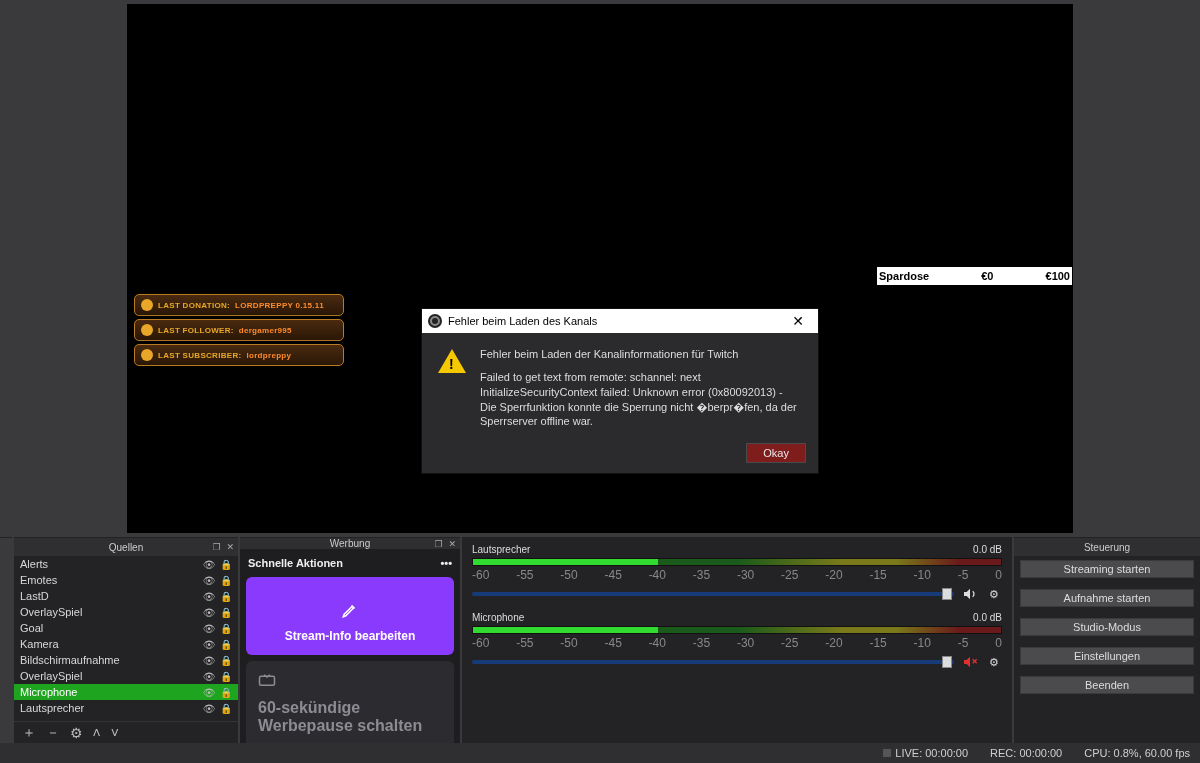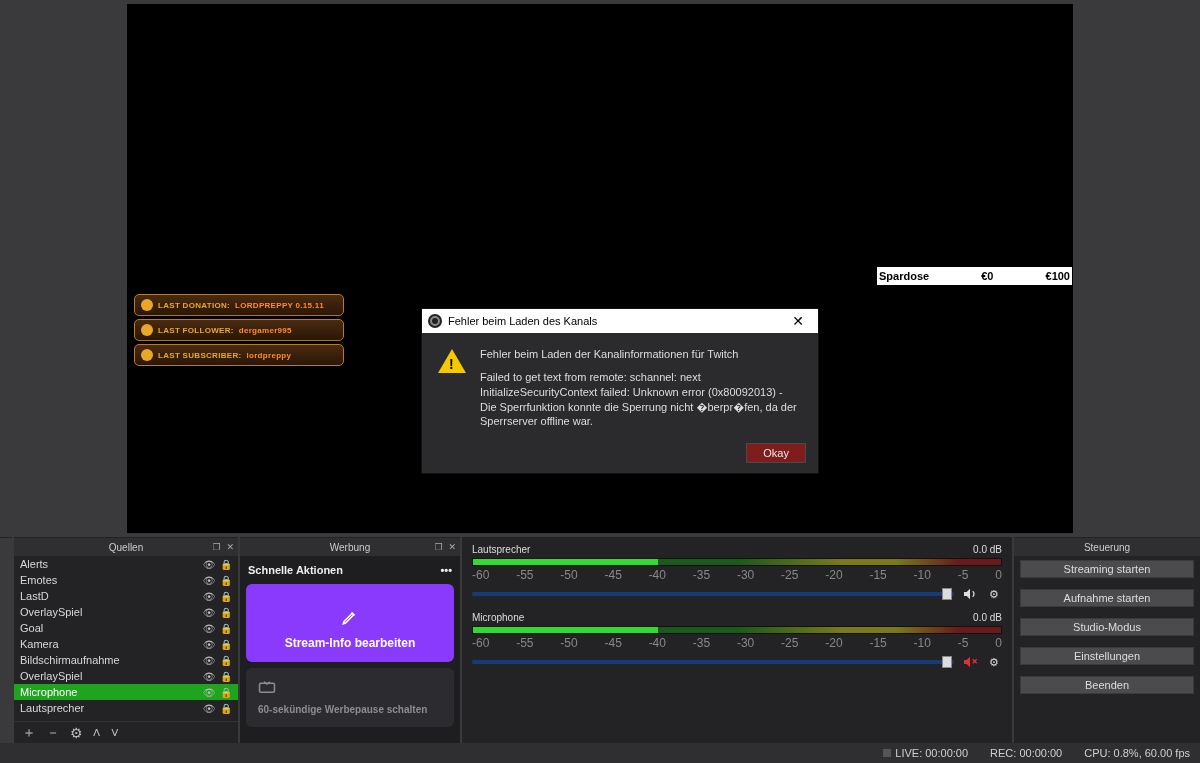--- a/index.html
+++ b/index.html
@@ -151,21 +151,21 @@
 .werbung-hdr { display:flex; justify-content:space-between; align-items:center; color:#eee; font-size:11px; font-weight:bold; padding:2px 2px;}
 .werbung-card {
   background:#8a3afc; color:#fff; border-radius:6px; padding:12px;
   min-height: 78px; display:flex; flex-direction:column; justify-content:flex-end; gap:10px;align-items:center;
 }
 .werbung-card .pencil { width:18px;height:18px; display:inline-block; }
 .werbung-card .pencil svg{width:18px;height:18px;fill:none;stroke:#fff;stroke-width:2;}
 .werbung-card-title { font-weight:bold; font-size:12px; }
 .werbung-card2 {
   background:#2c2c30; color:#8c8c92; border-radius:6px; padding:12px;
-  font-weight:bold; font-size:10px;
+  font-weight:bold; font-size:16px;
 }
 .werbung-card2 .tv { margin-bottom:8px; }
 
 
 .mixer-body { padding:6px 10px; flex:1; }
 .mixer-ch { margin-bottom:10px; }
 .mixer-label-row { display:flex; justify-content:space-between; font-size:10px; color:#ddd; }
 .meter {
   height: 8px; margin-top:3px; position:relative;
   background: linear-gradient(90deg,#1a5a1a 0%,#1a5a1a 50%,#7a7a1a 70%,#7a7a1a 80%,#6a1a1a 92%,#6a1a1a 100%);

